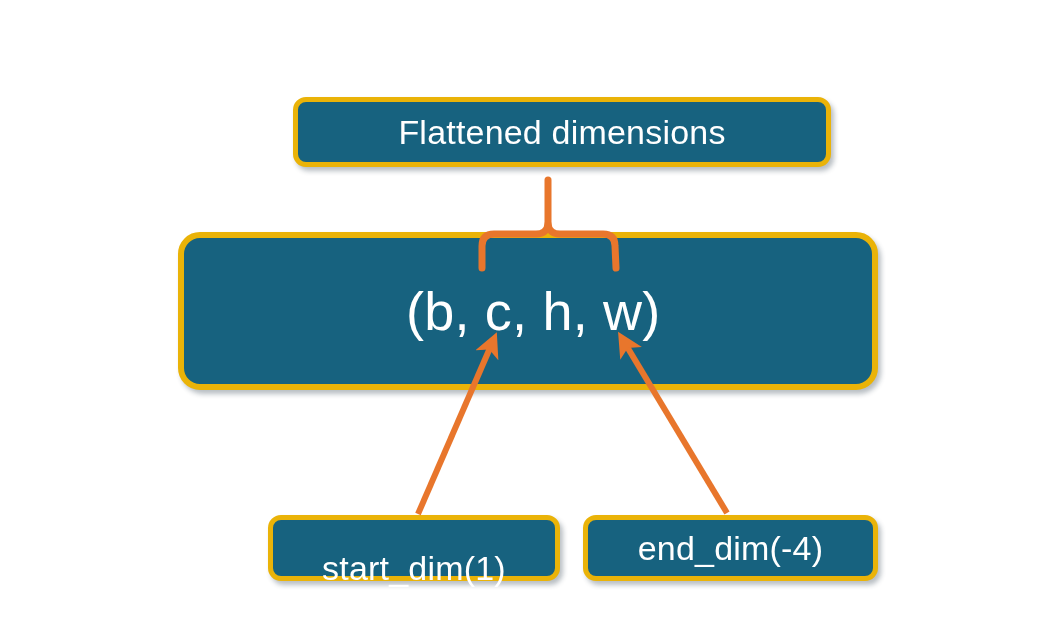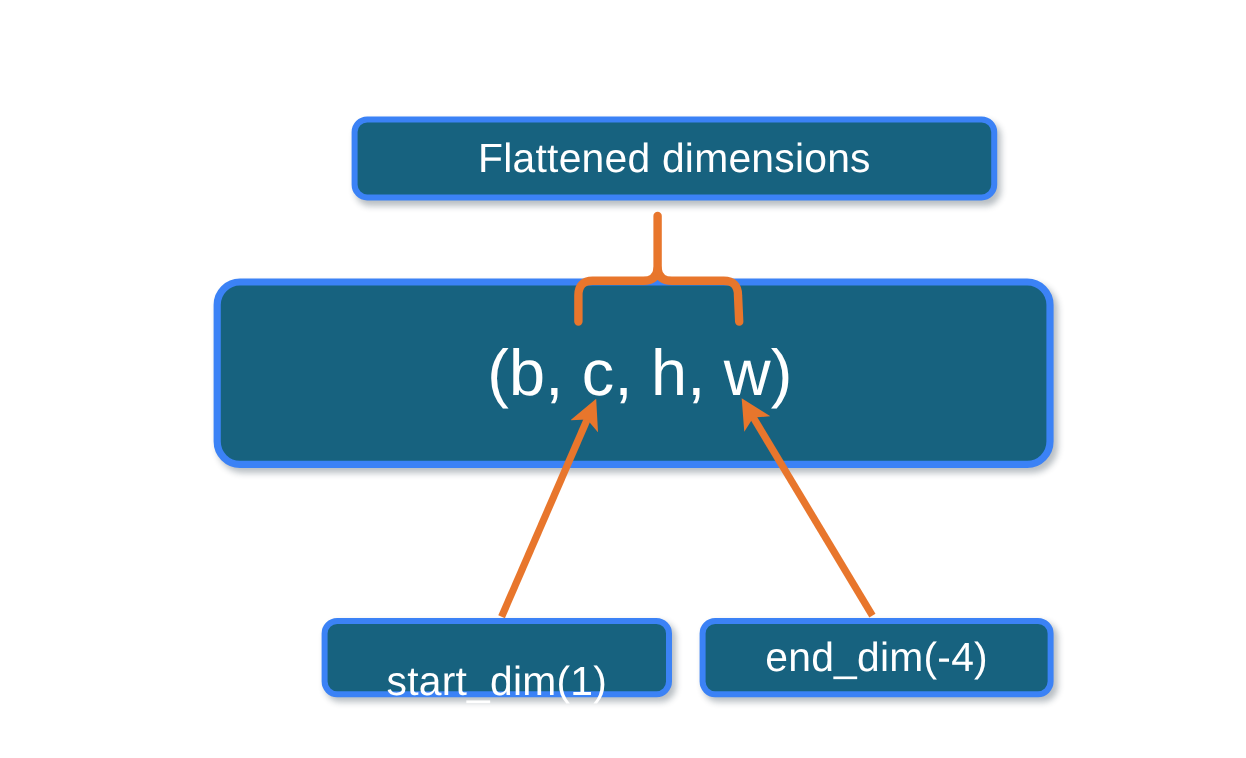--- a/index.html
+++ b/index.html
@@ -14,21 +14,21 @@
     position: relative;
     width: 1038px;
     height: 632px;
     background: #ffffff;
     overflow: hidden;
   }
   .node {
     position: absolute;
     box-sizing: border-box;
     background: #17627f;
-    border: 5px solid #3b82f6;
+    border: 5px solid #eab308;
     border-radius: 14px;
     display: flex;
     align-items: center;
     justify-content: center;
     color: #ffffff;
     box-shadow: 3px 4px 5px rgba(20, 40, 55, 0.30);
     z-index: 2;
   }
   .node-label {
     color: #ffffff;

